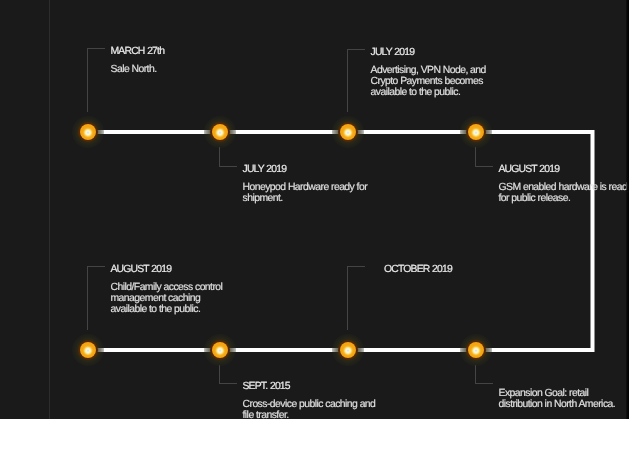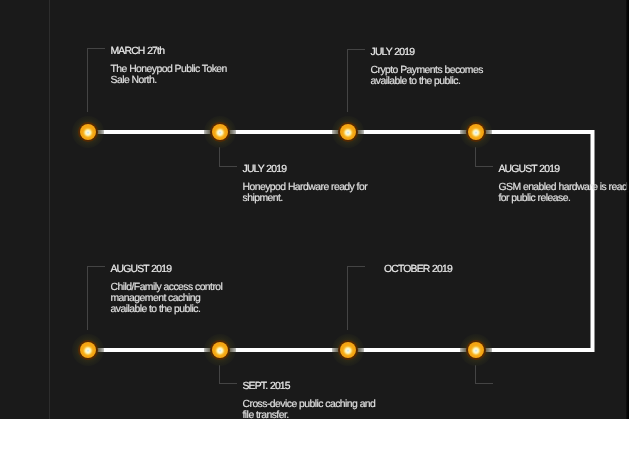--- a/index.html
+++ b/index.html
@@ -71,21 +71,20 @@
     </svg>
 
     <div id="labels">
         <div class="leader">
           <i class="v" style="left:87px;top:48px;height:64px;"></i>
           <i class="h" style="left:87px;top:48px;width:18px;"></i>
         </div>
         <div class="lbl" style="left: 110.5px; top: 45.5px;">
           <div class="date">MARCH 27th</div>
           <div class="desc">
-            <div>The Honeypod Public Token</div>
             <div>Sale North.</div>
           </div>
         </div>
         <div class="leader">
           <i class="v" style="left:219px;top:146.5px;height:19.5px;"></i>
           <i class="h" style="left:219px;top:166px;width:18px;"></i>
         </div>
         <div class="lbl" style="left: 242.5px; top: 163.5px;">
           <div class="date">JULY 2019</div>
           <div class="desc">
@@ -93,20 +92,21 @@
             <div>shipment.</div>
           </div>
         </div>
         <div class="leader">
           <i class="v" style="left:347px;top:49px;height:63px;"></i>
           <i class="h" style="left:347px;top:49px;width:18px;"></i>
         </div>
         <div class="lbl" style="left: 370.5px; top: 46.5px;">
           <div class="date">JULY 2019</div>
           <div class="desc">
+            <div>Advertising, VPN Node, and</div>
             <div>Crypto Payments becomes</div>
             <div>available to the public.</div>
           </div>
         </div>
         <div class="leader">
           <i class="v" style="left:475px;top:146.5px;height:19.5px;"></i>
           <i class="h" style="left:475px;top:166px;width:18px;"></i>
         </div>
         <div class="lbl" style="left: 498.5px; top: 163.5px;">
           <div class="date">AUGUST 2019</div>
@@ -143,20 +143,24 @@
           <i class="h" style="left:347px;top:266px;width:18px;"></i>
         </div>
         <div class="lbl" style="left: 384px; top: 263.5px;">
           <div class="date">OCTOBER 2019</div>
         </div>
         <div class="leader">
           <i class="v" style="left:475px;top:364.5px;height:18.5px;"></i>
           <i class="h" style="left:475px;top:383px;width:18px;"></i>
         </div>
         <div class="lbl" style="left: 498.5px; top: 380.5px;">
+          <div class="desc">
+            <div>Expansion Goal: retail</div>
+            <div>distribution in North America.</div>
+          </div>
         </div>
       </div>
     <div id="nodes">
         <div class="node" style="left: 87.5px; top: 132px;">
           <span class="glow"></span>
           <span class="ring"></span>
           <span class="disc"></span>
           <span class="core"></span>
         </div>
         <div class="node" style="left: 219.5px; top: 132px;">

